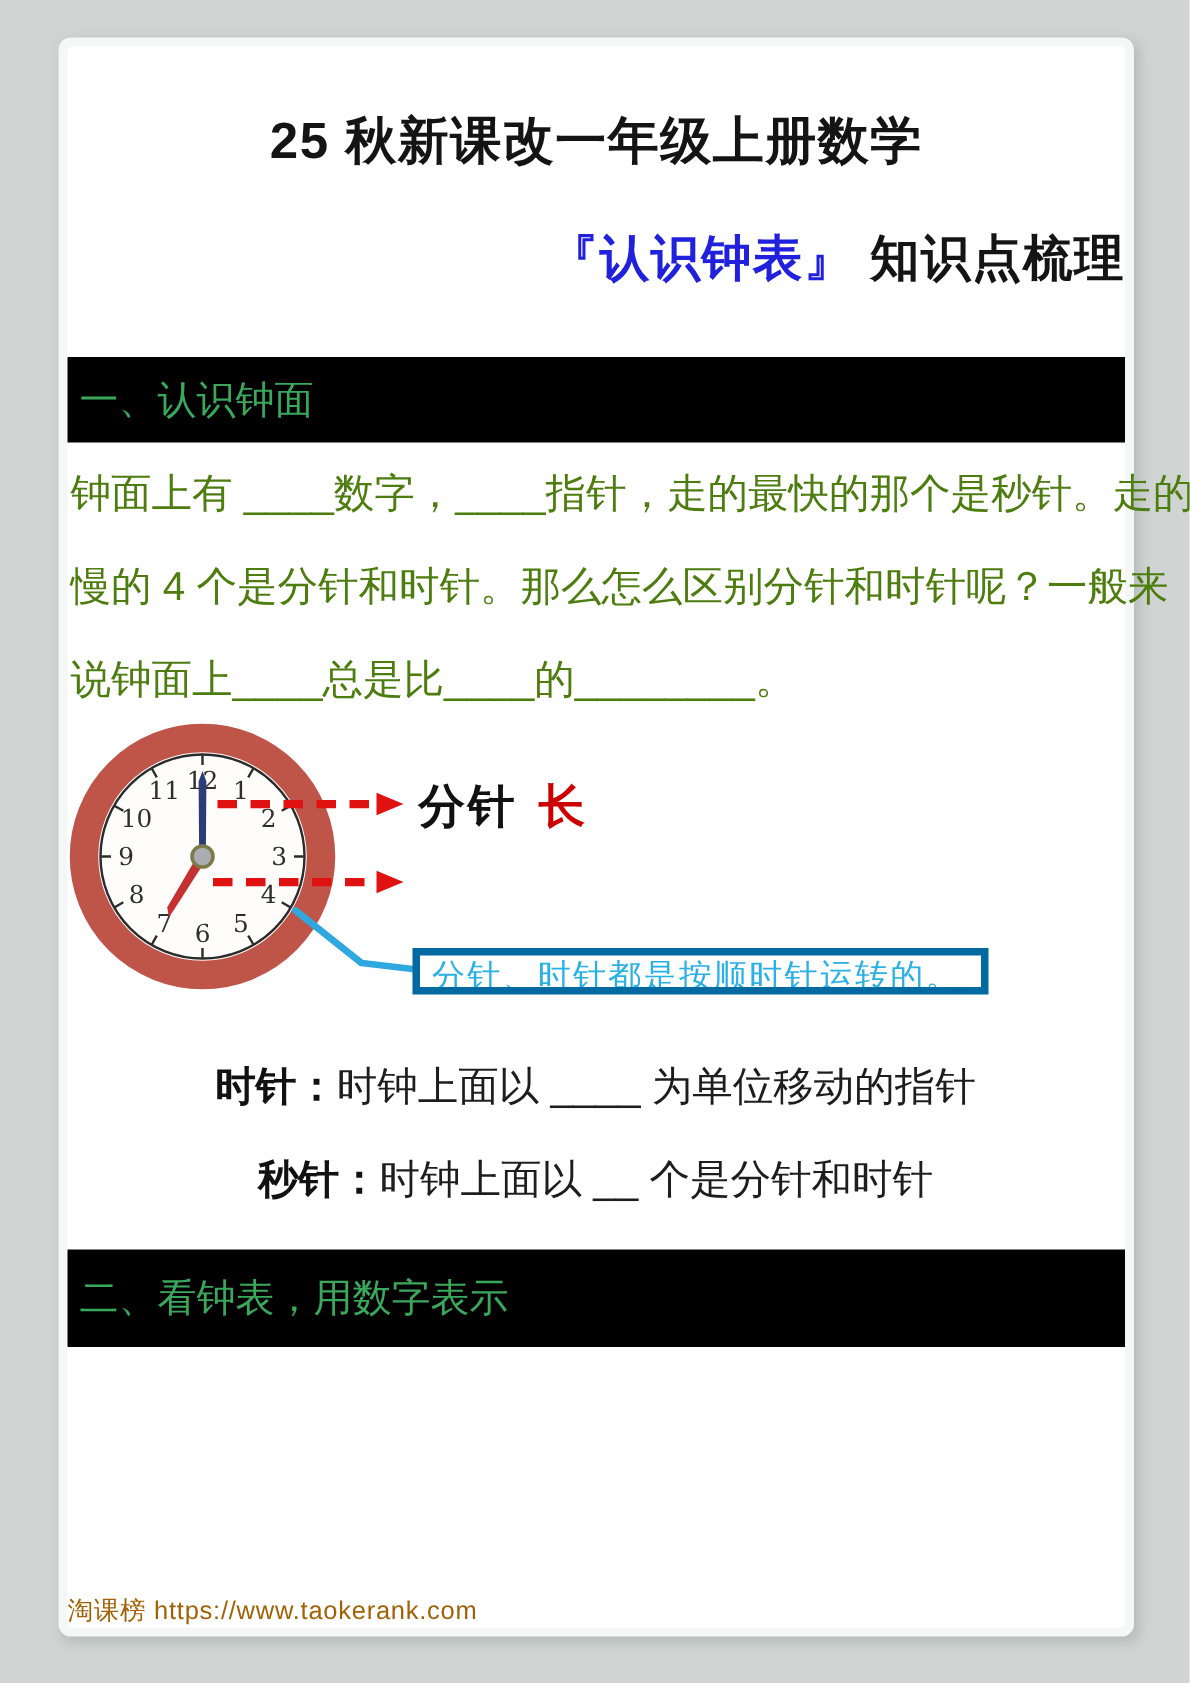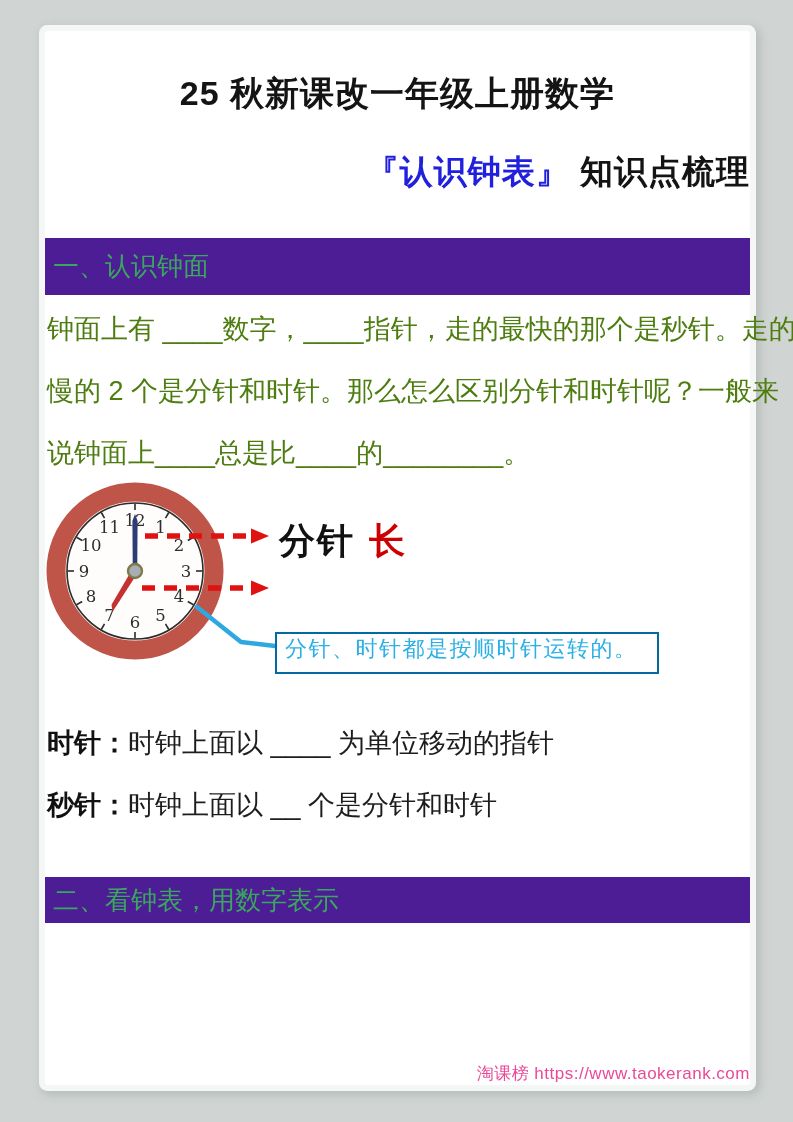--- a/index.html
+++ b/index.html
@@ -19,75 +19,75 @@
     text-align:center;font-size:34px;font-weight:700;color:#141414;
     letter-spacing:1px;
   }
   .subtitle{
     position:absolute;left:0;top:119px;width:100%;
     text-align:right;font-size:33px;font-weight:700;color:#141414;
     letter-spacing:1px;
   }
   .subtitle .hl{color:#2020dd;}
   .green-bar{
-    position:absolute;left:0;width:705px;background:#4c1d95;
+    position:absolute;left:0;width:705px;background:#000000;
     color:#3aa85c;font-size:26px;font-weight:500;
     display:flex;align-items:center;padding-left:8px;box-sizing:border-box;
   }
   .bar1{top:207px;height:57px;}
-  .bar2{top:846px;height:46px;}
+  .bar2{top:802px;height:65px;}
   .para{
     position:absolute;left:2px;top:278px;width:702px;
     font-size:27px;color:#4d7c0f;
   }
   .para .pline{height:62px;line-height:40px;white-space:nowrap;}
   .figure{
     position:absolute;left:0;top:448px;width:680px;height:252px;
   }
   .clock-svg{position:absolute;left:0;top:2px;}
   .overlay-svg{position:absolute;left:0;top:0;pointer-events:none;}
   .hand-label{
     position:absolute;font-family:"DejaVu Serif",serif;
-    font-size:36px;font-weight:700;color:#111;white-space:nowrap;
+    font-size:31px;font-weight:700;color:#111;white-space:nowrap;
     letter-spacing:2px;
   }
   .hand-label .val{color:#cc0000;margin-left:14px;}
   .lbl-minute{left:234px;top:38px;}
   .lbl-hour{left:234px;top:90px;}
   .callout{
-    position:absolute;left:230px;top:153px;width:384px;height:42px;
-    border:2px solid #0369a1;box-sizing:border-box;
+    position:absolute;left:230px;top:153px;width:384px;height:31px;
+    border:5px solid #0369a1;box-sizing:border-box;
     font-family:"DejaVu Serif",serif;
     font-size:22px;line-height:30px;color:#2ab0e4;
     padding-left:8px;letter-spacing:1.5px;white-space:nowrap;overflow:hidden;
   }
-  .defs{position:absolute;left:2px;top:692px;width:700px;}
+  .defs{position:absolute;left:2px;top:673px;width:700px;text-align:center;}
   .def-line{height:62px;line-height:40px;font-size:27px;color:#1d1d1d;white-space:nowrap;}
   .def-line b{font-weight:700;color:#111;}
   .footer{
-    position:absolute;left:0;top:1031px;width:100%;text-align:right;
-    font-size:17px;color:#ec4899;letter-spacing:0.5px;
+    position:absolute;left:0;top:1031px;width:100%;text-align:left;
+    font-size:17px;color:#a16207;letter-spacing:0.5px;
   }
 </style>
 </head>
 <body>
 
 <div class="page">
 
   <div class="title">25 秋新课改一年级上册数学</div>
 
   <div class="subtitle"><span class="hl">『认识钟表』</span><span> 知识点梳理</span></div>
 
   <div class="green-bar bar1">
     <span>一、认识钟面</span>
   </div>
 
   <div class="para">
     <div class="pline">钟面上有 ____数字，____指针，走的最快的那个是秒针。走的</div>
-    <div class="pline">慢的 2 个是分针和时针。那么怎么区别分针和时针呢？一般来</div>
+    <div class="pline">慢的 4 个是分针和时针。那么怎么区别分针和时针呢？一般来</div>
     <div class="pline">说钟面上____总是比____的________。</div>
   </div>
 
   <div class="figure">
 
     <svg class="clock-svg" width="180" height="180" viewBox="0 0 180 180">
       <circle cx="90" cy="90" r="79" fill="#fffdfb" stroke="#bf5449" stroke-width="19"></circle>
       <circle cx="90" cy="90" r="68" fill="#fffdfb" stroke="#2b2b2b" stroke-width="1.6"></circle>
       <g stroke="#2b2b2b" stroke-width="1.6">
         <line x1="90" y1="22.5" x2="90" y2="29"></line>

